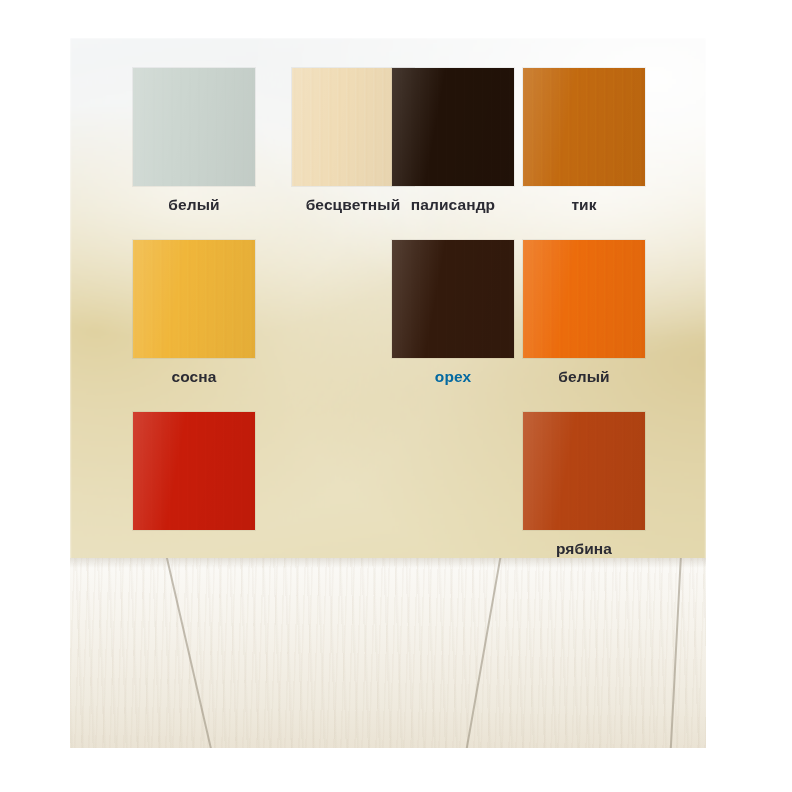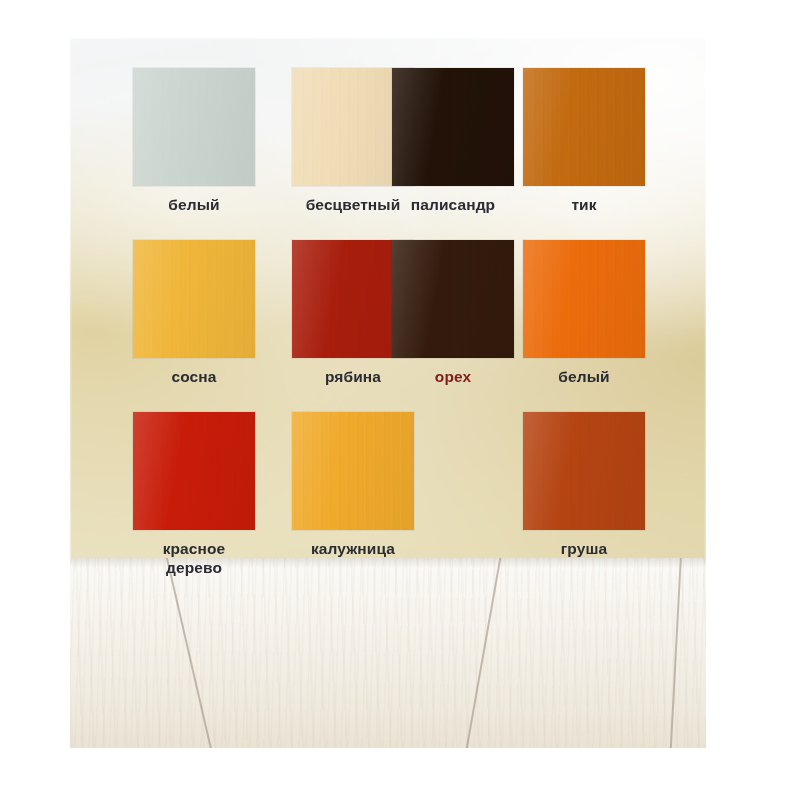--- a/index.html
+++ b/index.html
@@ -164,59 +164,43 @@
           </div>
           <div class="label" style="color: rgb(43, 43, 51);">тик</div>
         </div>
         <div class="cell c1 r2">
           <div class="swatch" style="background: rgb(240, 182, 58);">
             <div class="grain-v" style="opacity: 0.55;"></div>
             <div class="sheen"></div>
           </div>
           <div class="label" style="color: rgb(43, 43, 51);">сосна</div>
         </div>
-        <div class="cell c2 r2">
-          <div class="swatch" style="background: rgb(168, 29, 12);">
-            <div class="grain-v" style="opacity: 0.25;"></div>
-            <div class="sheen"></div>
-          </div>
-          <div class="label" style="color: rgb(43, 43, 51);">рябина</div>
-        </div>
         <div class="cell c3 r2">
           <div class="swatch" style="background: rgb(51, 26, 12);">
             <div class="grain-v" style="opacity: 0.25;"></div>
             <div class="sheen"></div>
           </div>
-          <div class="label" style="color: #7f1d1d;">орех</div>
+          <div class="label" style="color: #0369a1;">орех</div>
         </div>
         <div class="cell c4 r2">
           <div class="swatch" style="background: rgb(236, 108, 12);">
             <div class="grain-v" style="opacity: 0.55;"></div>
             <div class="sheen"></div>
           </div>
           <div class="label" style="color: rgb(43, 43, 51);">белый</div>
         </div>
         <div class="cell c1 r3">
           <div class="swatch" style="background: rgb(200, 28, 9);">
             <div class="grain-v" style="opacity: 0.25;"></div>
             <div class="sheen"></div>
           </div>
-          <div class="label" style="color: rgb(43, 43, 51);">красное
-дерево</div>
-        </div>
-        <div class="cell c2 r3">
-          <div class="swatch" style="background: rgb(240, 170, 44);">
-            <div class="grain-v" style="opacity: 1;"></div>
-            <div class="sheen"></div>
-          </div>
-          <div class="label" style="color: rgb(43, 43, 51);">калужница</div>
         </div>
         <div class="cell c4 r3">
           <div class="swatch" style="background: rgb(181, 68, 18);">
             <div class="grain-v" style="opacity: 0.25;"></div>
             <div class="sheen"></div>
           </div>
-          <div class="label" style="color: rgb(43, 43, 51);">груша</div>
+          <div class="label" style="color: rgb(43, 43, 51);">рябина</div>
         </div>
       </div>
 
   </div>
 </div>
 
 </body></html>

